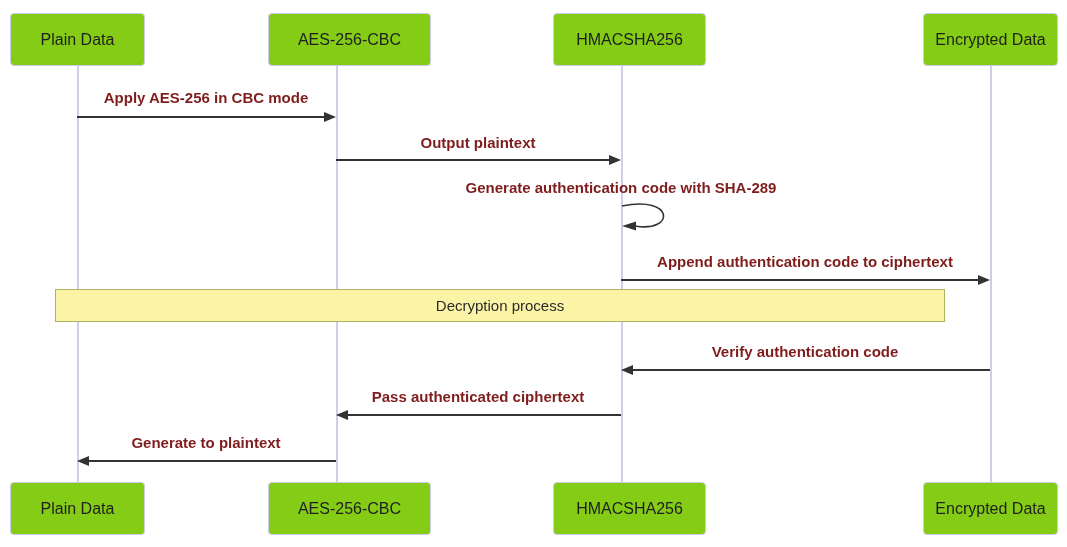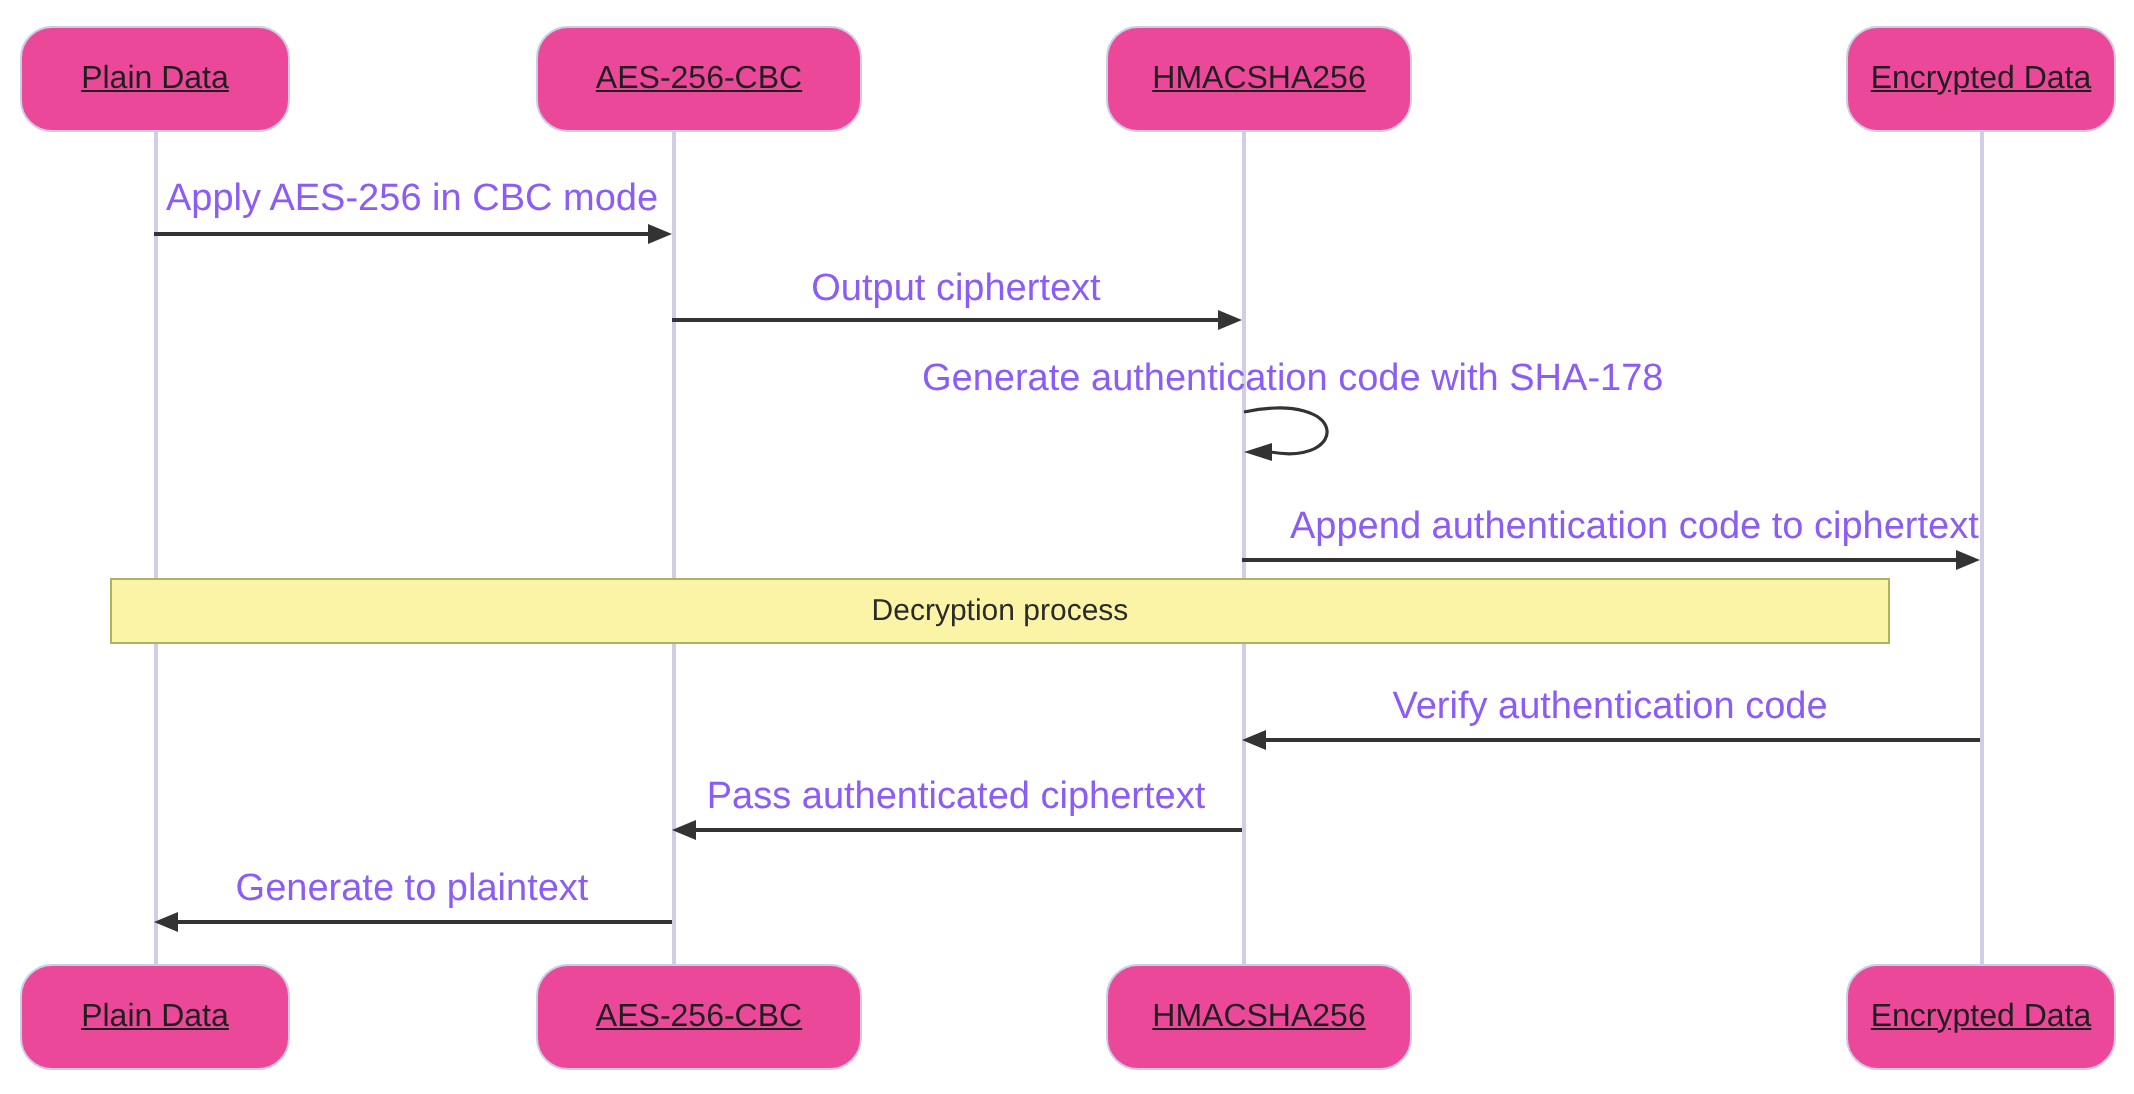--- a/index.html
+++ b/index.html
@@ -10,30 +10,29 @@
     background: #ffffff;
     font-family: "Liberation Sans", "DejaVu Sans", sans-serif;
     color: #333333;
     overflow: hidden;
   }
 
   
   .actor {
     position: absolute;
     height: 53px;
-    background: #ec4899;
+    background: #84cc16;
     border: 1px solid #CCCCE8;
-    border-radius: 16px;
+    border-radius: 4px;
     display: flex;
     align-items: center;
     justify-content: center;
     font-size: 16px;
     color: #1f1f1f;
     box-sizing: border-box;
-    text-decoration: underline;
   }
   .actor.top { top: 13px; }
   .actor.bottom { top: 482px; }
   .actor.a1 { left: 10px;  width: 135px; }
   .actor.a2 { left: 268px; width: 163px; }
   .actor.a3 { left: 553px; width: 153px; }
   .actor.a4 { left: 923px; width: 135px; }
 
   
   .lifeline {
@@ -46,23 +45,24 @@
   .lifeline.l1 { left: 77px; }
   .lifeline.l2 { left: 336px; }
   .lifeline.l3 { left: 621px; }
   .lifeline.l4 { left: 990px; }
 
   
   .msg-label {
     position: absolute;
     width: 320px;
     text-align: center;
-    font-size: 19px;
-    color: #8b5cf6;
+    font-size: 15px;
+    color: #7f1d1d;
     white-space: nowrap;
+    font-weight: bold;
   }
   .msg-label.t1 { left: 46px;  top: 89px;  }
   .msg-label.t2 { left: 318px; top: 134px; }
   .msg-label.t3 { left: 461px; top: 179px; }
   .msg-label.t4 { left: 645px; top: 253px; }
   .msg-label.t5 { left: 645px; top: 343px; }
   .msg-label.t6 { left: 318px; top: 388px; }
   .msg-label.t7 { left: 46px;  top: 434px; }
 
   
@@ -132,25 +132,25 @@
 
   <div class="actor top a1">Plain Data</div>
   <div class="actor top a2">AES-256-CBC</div>
   <div class="actor top a3">HMACSHA256</div>
   <div class="actor top a4">Encrypted Data</div>
 
   <div class="msg-label t1">Apply AES-256 in CBC mode</div>
   <div class="msg-line line1"></div>
   <div class="head right h1"></div>
 
-  <div class="msg-label t2">Output ciphertext</div>
+  <div class="msg-label t2">Output plaintext</div>
   <div class="msg-line line2"></div>
   <div class="head right h2"></div>
 
-  <div class="msg-label t3">Generate authentication code with SHA-178</div>
+  <div class="msg-label t3">Generate authentication code with SHA-289</div>
   <svg class="selfloop" viewBox="0 0 60 34" xmlns="http://www.w3.org/2000/svg">
     <path d="M1,6 C54,-5 54,33 14,26" fill="none" stroke="#333333" stroke-width="1.6"></path>
     <polygon points="15,21.5 1,26 15,30.5" fill="#333333"></polygon>
   </svg>
 
   <div class="msg-label t4">Append authentication code to ciphertext</div>
   <div class="msg-line line4"></div>
   <div class="head right h4"></div>
 
   <div class="band">Decryption process</div>

